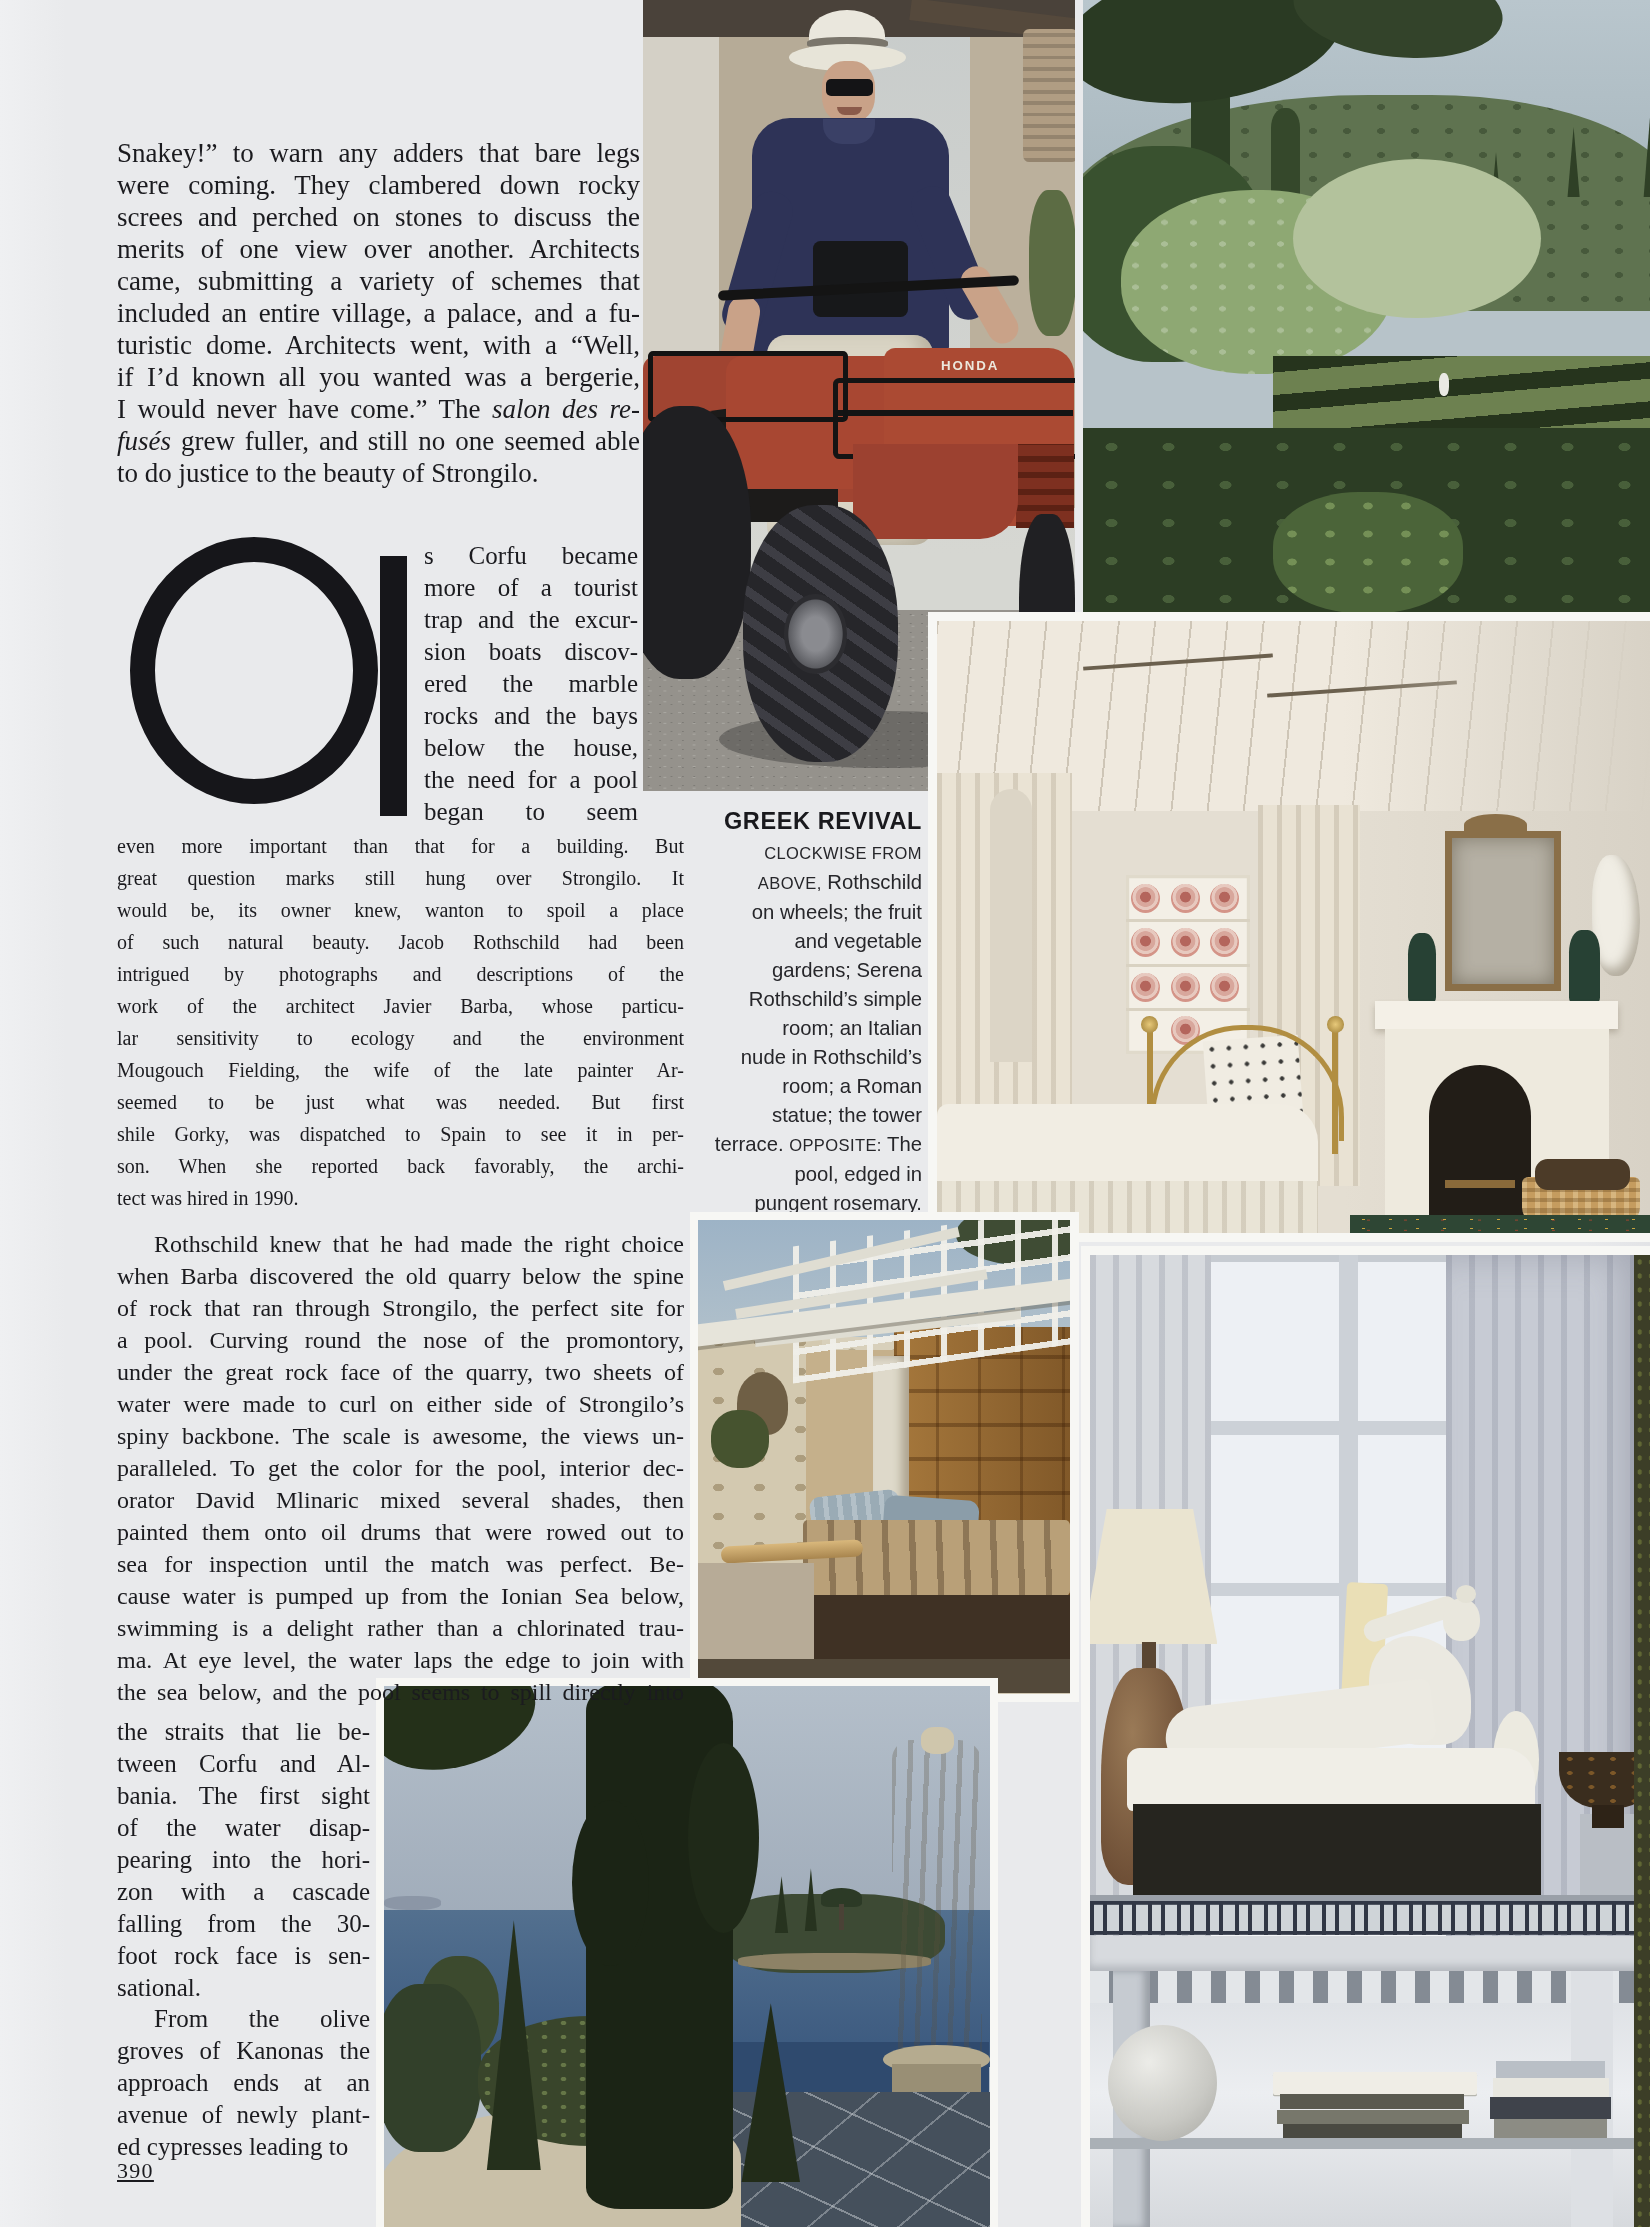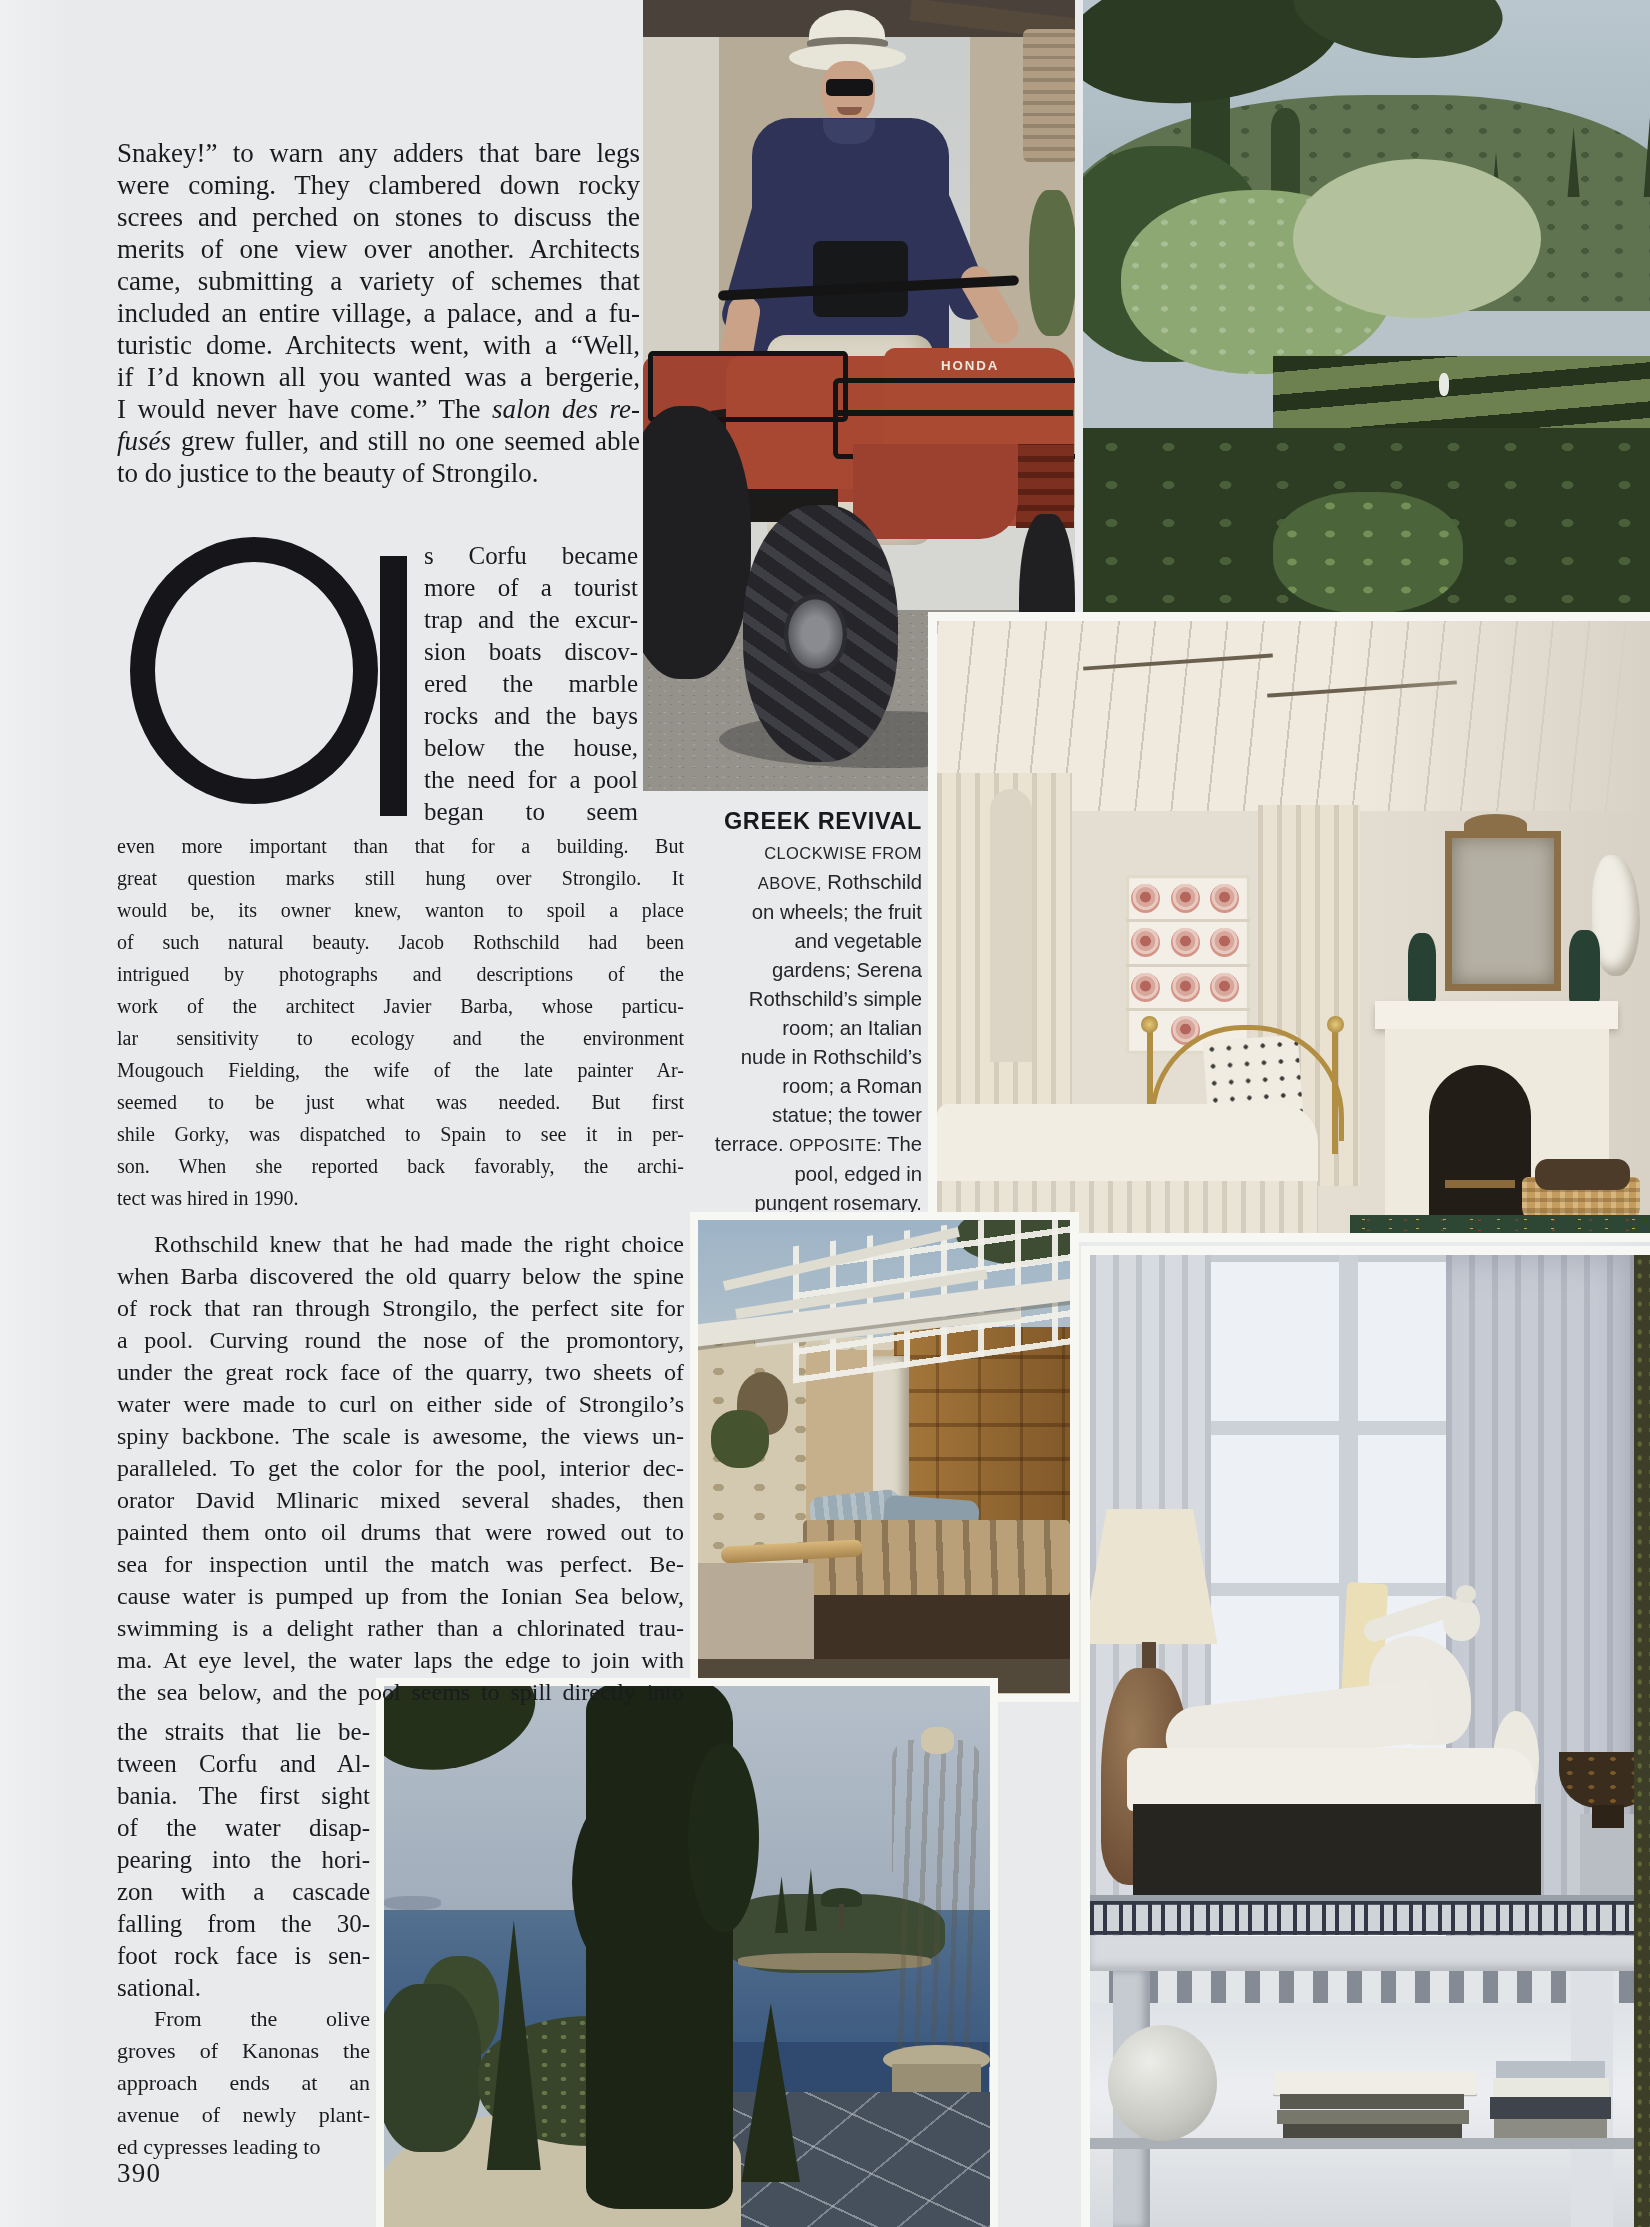--- a/index.html
+++ b/index.html
@@ -10,21 +10,21 @@
   .frame{position:absolute;background:#f7f7f4;}
   .textcol{position:absolute;text-align:justify;}
   .tl{text-align:justify;text-align-last:justify;}
   .tl.last{text-align-last:left;}
   .tl.ind{text-indent:37px;}
   i{font-style:italic;}
   #caption{font-family:"Liberation Sans",sans-serif;text-align:right;}
   #caption-title{font-weight:bold;font-size:23.5px;line-height:33px;letter-spacing:0.6px;color:#19191d;}
   .capline{font-size:20.3px;line-height:29px;color:#26262a;}
   .capline .sc{font-size:16.5px;letter-spacing:0.4px;}
-  #pageno{font-size:27px;letter-spacing:1.3px;}
+  #pageno{font-size:22px;letter-spacing:1.3px;text-decoration:underline;}
   .stone{background-image:repeating-linear-gradient(0deg,rgba(0,0,0,.10) 0 2.5px,transparent 2.5px 29px),
          repeating-linear-gradient(90deg,rgba(0,0,0,.07) 0 1.9px,transparent 1.9px 41px);}
   .folds{background-image:repeating-linear-gradient(90deg,rgba(120,104,78,.18) 0 5.1px,transparent 5.1px 19px);}
   .gfolds{background-image:repeating-linear-gradient(90deg,rgba(110,116,134,.22) 0 6.3px,transparent 6.3px 23px);}
 </style>
 </head>
 <body>
 
 <div id="page">
 
@@ -324,21 +324,21 @@
       <div class="tl">the straits that lie be-</div>
       <div class="tl">tween Corfu and Al-</div>
       <div class="tl">bania. The first sight</div>
       <div class="tl">of the water disap-</div>
       <div class="tl">pearing into the hori-</div>
       <div class="tl">zon with a cascade</div>
       <div class="tl">falling from the 30-</div>
       <div class="tl">foot rock face is sen-</div>
       <div class="tl last">sational.</div>
     </div>
-    <div class="textcol" style="left: 117px; top: 2003px; width: 253px; font-size: 22px; line-height: 32px;">
+    <div class="textcol" style="left: 117px; top: 2003px; width: 253px; font-size: 25px; line-height: 32px;">
       <div class="tl ind">From the olive</div>
       <div class="tl">groves of Kanonas the</div>
       <div class="tl">approach ends at an</div>
       <div class="tl">avenue of newly plant-</div>
       <div class="tl last">ed cypresses leading to</div>
     </div>
   </div>
 
 
 </body></html>

